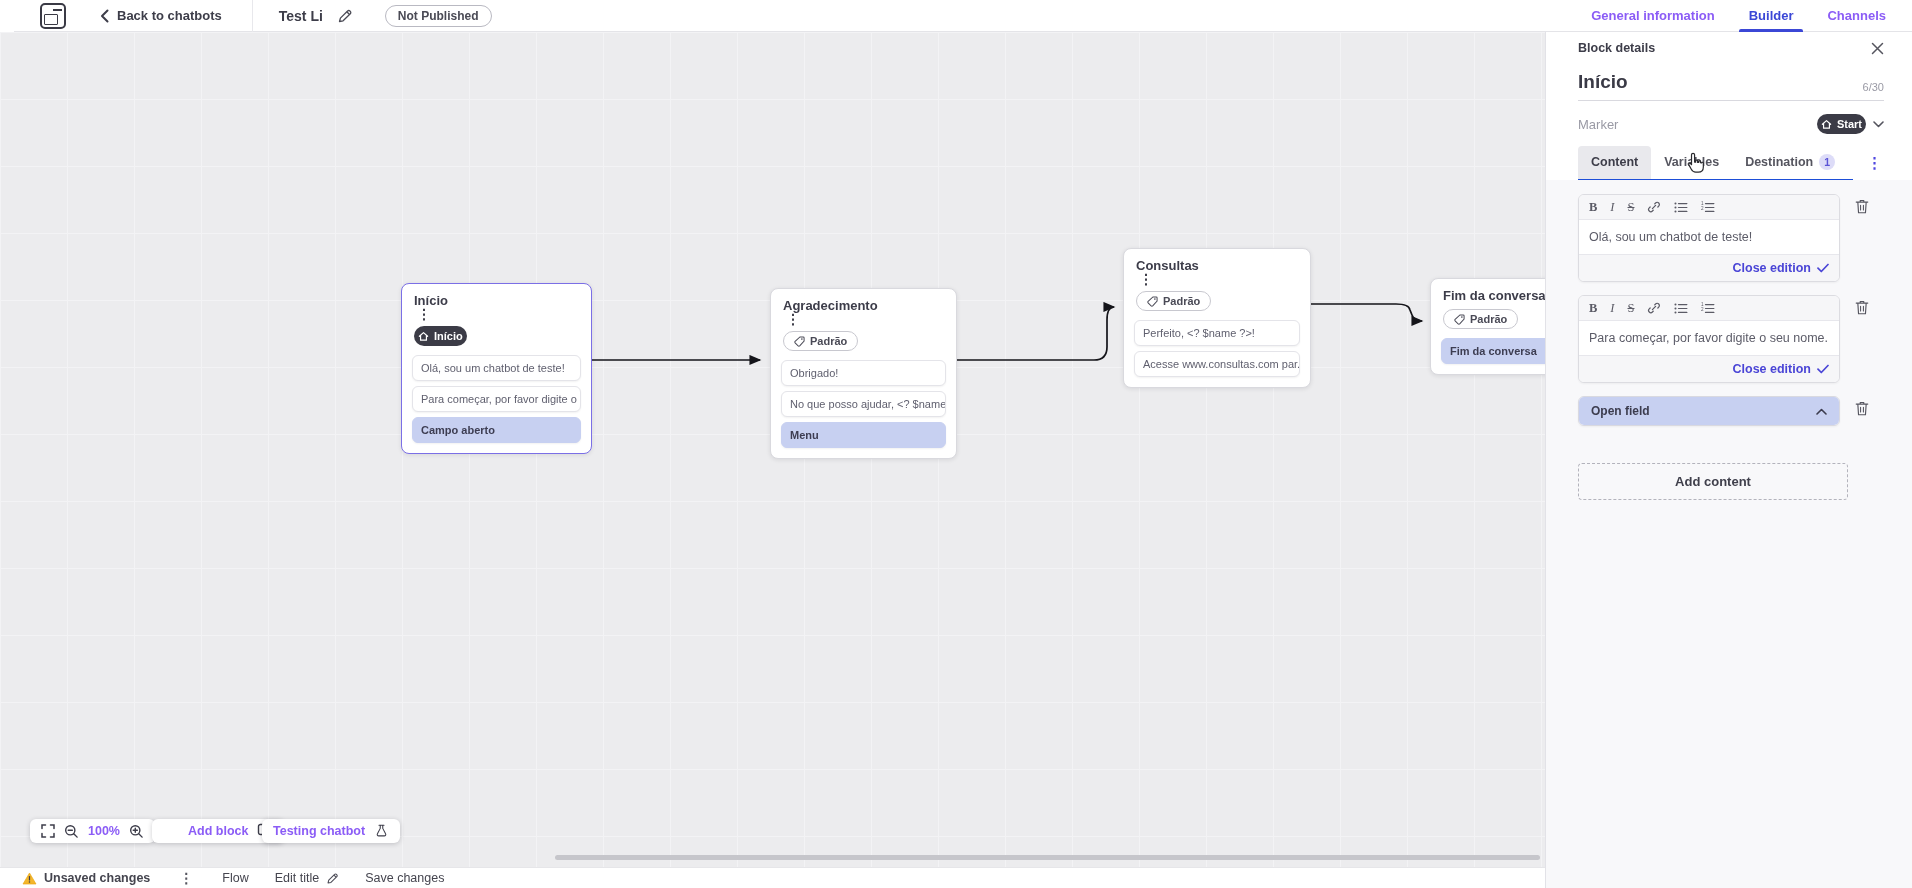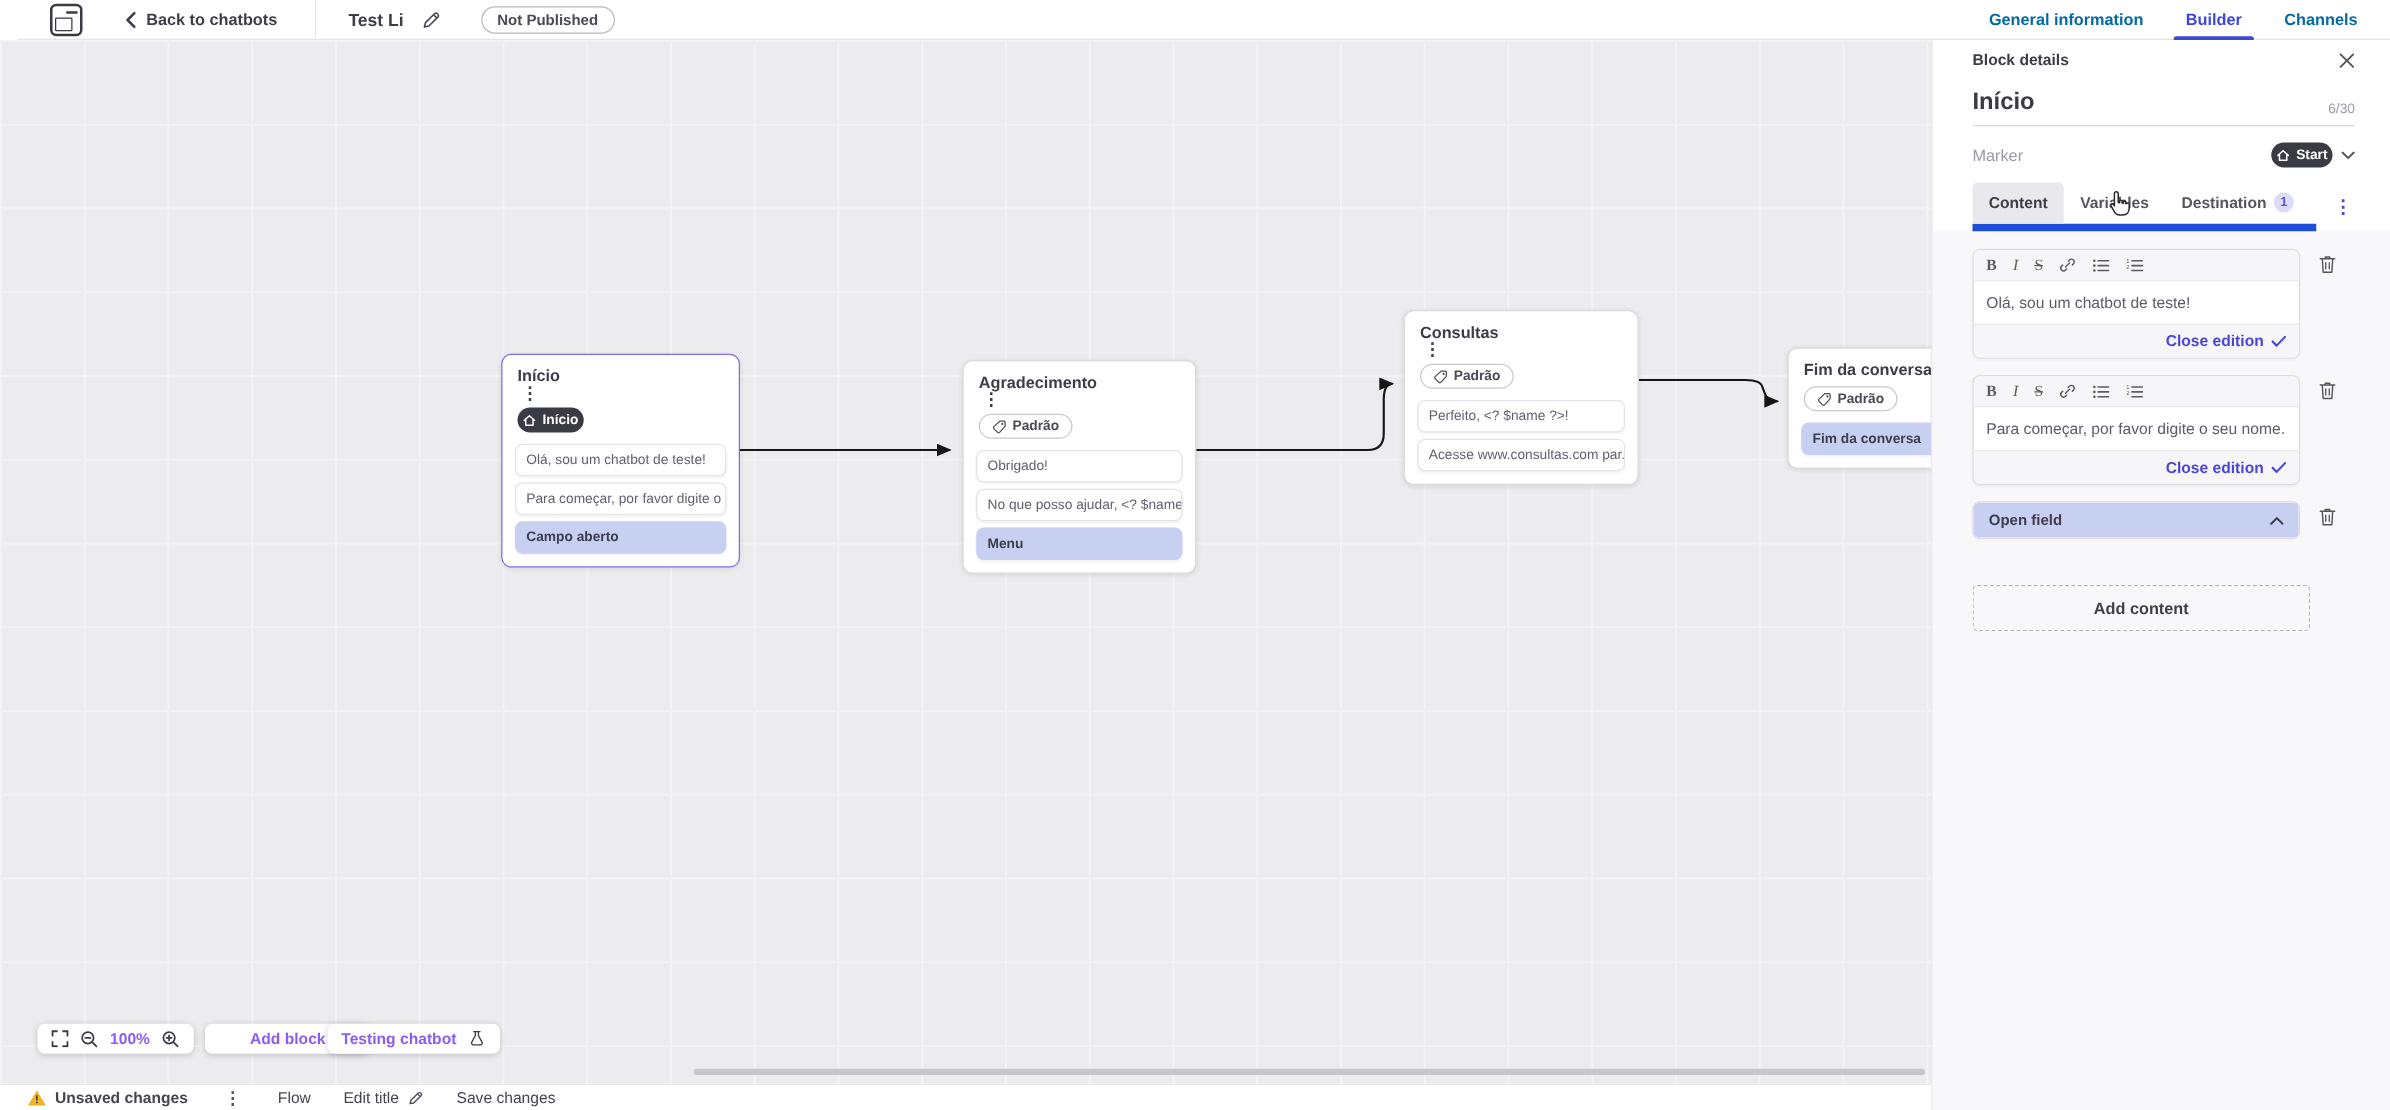--- a/index.html
+++ b/index.html
@@ -11,21 +11,21 @@
   .logo { width:26px; height:26px; border:2px solid #3a3a45; border-radius:5px; margin-left:26px; position:relative; flex:0 0 auto; }
   .logo::before { content:""; position:absolute; left:2px; bottom:2px; width:12px; height:9px; border:1.5px solid #3a3a45; border-radius:1px; }
   .logo::after { content:""; position:absolute; right:2px; top:4px; width:9px; height:2px; background:#3a3a45; }
   .back-group { display:flex; align-items:center; gap:8px; margin-left:34px; cursor:pointer; }
   .back-label { font-size:13px; font-weight:700; color:#3d3d49; }
   .tb-divider { width:1px; height:32px; background:#e8e8ec; margin:0 26px 0 30px; }
   .flow-title { font-size:14px; font-weight:700; color:#3d3d49; }
   .pencil-btn { margin-left:14px; cursor:pointer; display:flex; }
   .status-pill { margin-left:32px; border:1px solid #b9b9c2; border-radius:999px; padding:3px 12px; font-size:12px; font-weight:600; color:#4a4a55; background:#fff; }
   .top-tabs { margin-left:auto; display:flex; align-items:center; gap:34px; padding-right:40px; height:32px; }
-  .top-tab { font-size:13px; font-weight:700; color:#0369a1; height:32px; display:flex; align-items:center; position:relative; cursor:pointer; }
+  .top-tab { font-size:13px; font-weight:700; color:#8b5cf6; height:32px; display:flex; align-items:center; position:relative; cursor:pointer; }
   .top-tab.active { color:#3b47d6; }
   .top-tab.active::after { content:""; position:absolute; left:-10px; right:-10px; bottom:0; height:3px; background:#3b47d6; border-radius:2px 2px 0 0; }
 
   
   .canvas { position:absolute; left:0; top:32px; width:1545px; height:835px; background-color:#ececee;
     background-image:linear-gradient(#f3f3f5 1.5px,transparent 1.5px),linear-gradient(90deg,#f3f3f5 1.5px,transparent 1.5px);
     background-size:67px 67px; overflow:hidden; }
   .connectors { position:absolute; left:0; top:0; width:1545px; height:835px; pointer-events:none; }
 
   .node { position:absolute; background:#fff; border:1px solid #d9d9de; border-radius:8px; box-shadow:0 1px 4px rgba(30,30,40,.10); padding:9px 10px 10px 10px; }
@@ -35,38 +35,38 @@
   .dots-v { font-size:14px; line-height:12px; color:#3f3f4a; font-weight:700; cursor:pointer; padding:0 3px; }
   .pill-dark { display:inline-flex; align-items:center; gap:5px; background:#3b3b46; color:#fff; font-size:11px; font-weight:700; border-radius:999px; padding:4px 4px; margin:6px 0 2px 2px; }
   .pill-tag { display:inline-flex; align-items:center; gap:5px; background:#fff; border:1px solid #c8c8cf; color:#4a4a56; font-size:11px; font-weight:700; border-radius:999px; padding:3px 10px; margin:6px 0 2px 2px; }
   .node-rows { margin-top:7px; display:flex; flex-direction:column; gap:5px; }
   .nrow { background:#fff; border:1px solid #e4e4e9; border-radius:6px; box-shadow:0 1px 2px rgba(30,30,40,.06); font-size:11px; color:#5f5f6e; padding:6px 8px; white-space:nowrap; overflow:hidden; }
   .nrow.hl { background:#c7d0f1; border-color:#c7d0f1; color:#3d3d52; font-weight:600; }
 
   
   .float-bar { position:absolute; bottom:24px; height:24px; background:#fff; border-radius:6px; box-shadow:0 1px 5px rgba(30,30,40,.22); display:flex; align-items:center; gap:9px; padding:0 11px; font-size:12.5px; font-weight:700; color:#8b5cf6; }
   .fb-zoom { left:30px; }
-  .fb-addblock { left:164px; cursor:pointer;padding-left:36px; }
+  .fb-addblock { left:152px; cursor:pointer;padding-left:36px; }
   .fb-testing { left:262px; cursor:pointer; }
   .icon-btn { display:flex; align-items:center; cursor:pointer; }
   .hscroll { position:absolute; left:555px; bottom:7px; width:985px; height:5px; background:#c6c6cb; border-radius:3px; }
 
   
   .panel { position:absolute; left:1545px; top:32px; width:367px; height:856px; background:#fff; border-left:1px solid #e2e2e7; z-index:30; display:flex; flex-direction:column; padding:0 28px 0 32px; }
   .panel-head { display:flex; align-items:center; justify-content:space-between; margin:9px 0 0 0; }
   .panel-head-title { font-size:12.5px; font-weight:700; color:#3d3d49; }
   .block-name-row { display:flex; align-items:flex-end; justify-content:space-between; border-bottom:1px solid #d9d9df; padding-bottom:7px; margin-top:16px; }
   .block-name { font-size:19px; font-weight:600; color:#3a3a46; }
   .char-count { font-size:11px; color:#9a9aa5; }
   .marker-row { display:flex; align-items:center; justify-content:space-between; margin-top:13px; }
   .marker-label { font-size:13px; color:#9a9aa5; }
   .marker-right { display:flex; align-items:center; gap:7px; }
   .marker-right .pill-dark { margin:0; cursor:pointer; }
   .tabs-row { display:flex; align-items:center; margin-top:12px; position:relative; }
-  .tabs-strip { flex:1; display:flex; align-items:stretch; border-bottom:6px solid #1d4ed8; }
+  .tabs-strip { flex:1; display:flex; align-items:stretch; border-bottom:1px solid #1d4ed8; }
   .ptab { font-size:12.5px; font-weight:600; color:#55555f; padding:8px 13px 9px 13px; cursor:pointer; display:flex; align-items:center; gap:6px; }
   .ptab.active { background:#e9e9ed; color:#3d3d49; border-radius:4px 4px 0 0; }
   .tab-badge { width:16px; height:16px; border-radius:50%; background:#dddcf8; color:#5b54d6; font-size:10.5px; font-weight:700; display:flex; align-items:center; justify-content:center; }
   .panel-menu-dots { color:#4f46e0; font-size:15px; font-weight:700; padding:0 2px 0 14px; cursor:pointer; line-height:14px; }
   .hand-cursor { position:absolute; left:108px; top:6px; pointer-events:none; z-index:5; }
 
   .panel-body { flex:1; background:#f8f8fa; margin:0 -28px 0 -32px; padding:14px 28px 20px 32px; overflow:hidden; }
   .content-row { display:flex; align-items:flex-start; margin-bottom:13px; }
   .gutter { width:44px; flex:0 0 auto; display:flex; justify-content:center; padding-top:4px; }
   .card { flex:1; max-width:262px; border:1px solid #dcdce1; border-radius:6px; background:#fff; overflow:hidden; box-shadow:0 1px 2px rgba(30,30,40,.05); }

